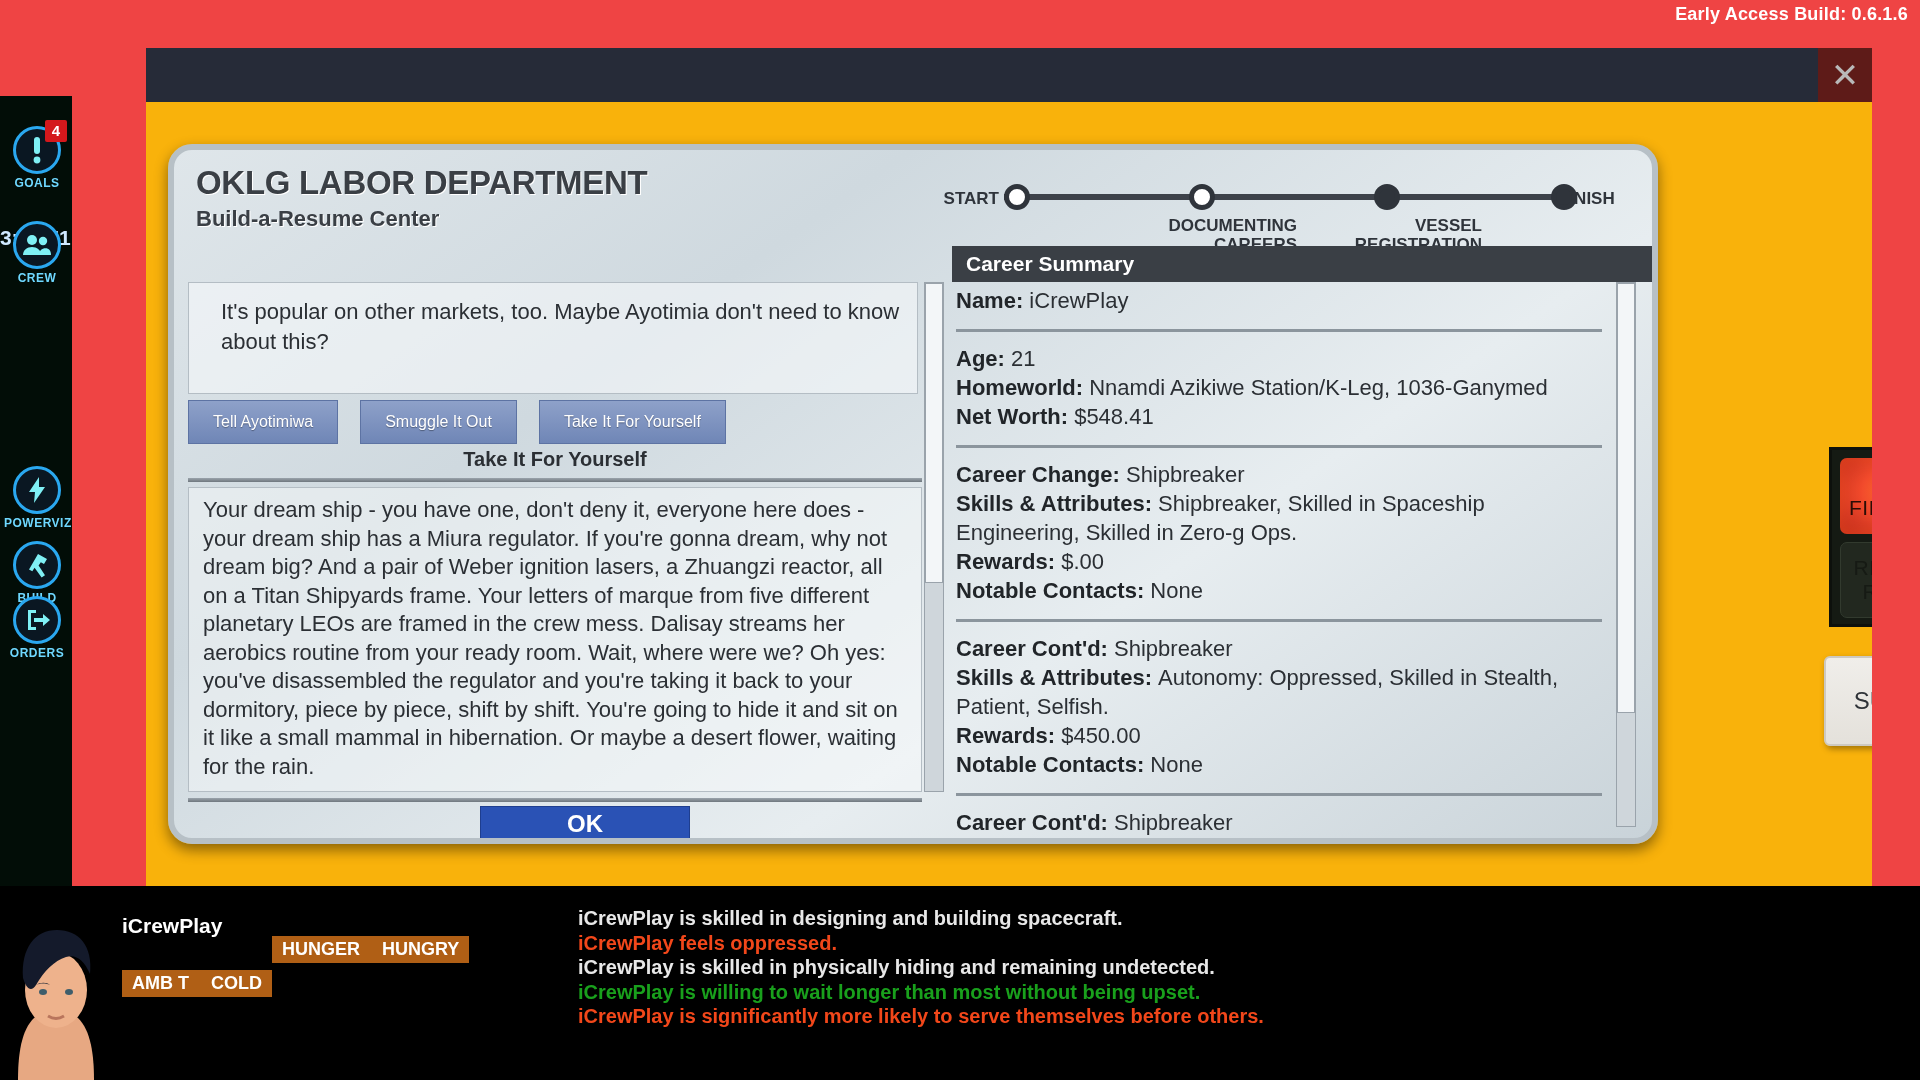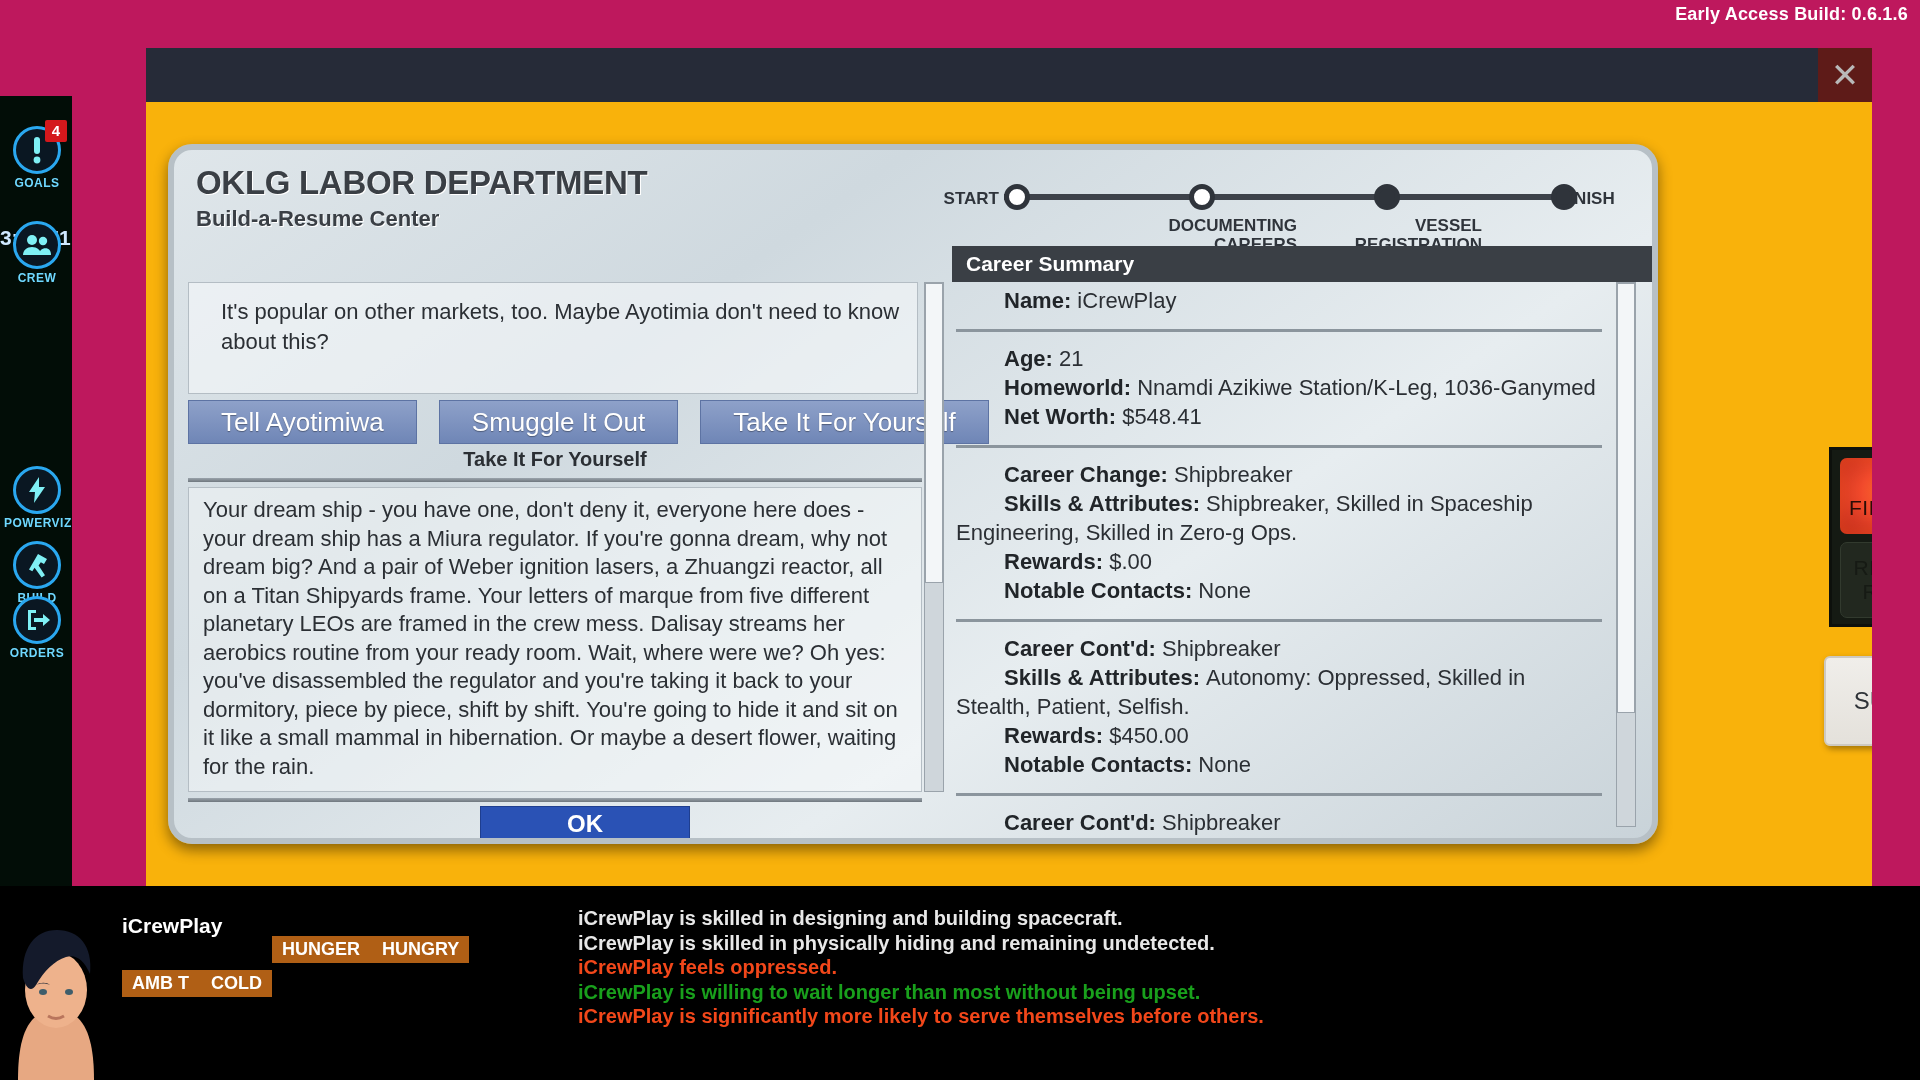--- a/index.html
+++ b/index.html
@@ -2,21 +2,21 @@
 <html><head>
 <meta charset="utf-8">
 <style>
   * { box-sizing: border-box; margin: 0; padding: 0; }
   html, body {
     width: 1920px; height: 1080px;
     background: #000;
     font-family: "Liberation Sans", sans-serif;
     overflow: hidden;
   }
-  #root { position: relative; width: 1920px; height: 944px; background: #be185d; }
+  #root { position: relative; width: 1920px; height: 944px; background: #ef4444; }
 
   
   .build-label {
     position: absolute; top: 4px; right: 12px;
     color: #ffffff; font-size: 18px; font-weight: bold;
     letter-spacing: .2px;
   }
 
   
   .hud-rail {
@@ -117,22 +117,22 @@
   .event-text {
     padding: 14px 16px 0 32px; font-size: 22px; color: #2b2f34; line-height: 30px;
   }
   .choice-row {
     position: absolute; left: 8px; top: 118px; width: 734px; height: 44px;
     display: flex; gap: 22px;
   }
   .choice-btn {
     background: linear-gradient(180deg,#8ea1c9 0%, #7d92bf 55%, #6f86b6 100%);
     border: 1px solid #5d73a3;
-    color: #ffffff; font-size: 26px; font-weight: normal;
-    padding: 5px 32px; cursor: pointer; white-space: nowrap;
+    color: #ffffff; font-size: 16px; font-weight: normal;
+    padding: 5px 24px; cursor: pointer; white-space: nowrap;
     text-shadow: 0 1px 1px rgba(0,0,0,.35);
   }
   .chosen-label {
     position: absolute; left: 8px; top: 166px; width: 734px;
     text-align: center; font-size: 20px; font-weight: bold; color: #2b2f34;
   }
   .hr-rule { position: absolute; left: 8px; width: 734px; height: 4px;
     background: linear-gradient(180deg,#9aa3ab,#6f777e); }
 
   .story-box {
@@ -157,21 +157,21 @@
   .scroll-thumb { position: absolute; left: 0; width: 18px; background: #f3f6f8; border: 1px solid #9aa3ab; }
 
   
   .summary-col { position: absolute; left: 778px; top: 132px; width: 700px; height: 560px; }
   .sum-body {
     position: absolute; left: 0; top: 0; width: 660px; height: 560px;
     padding: 0 10px 0 4px; overflow: hidden;
   }
   .sum-block { padding: 4px 0 8px 0; }
   .sum-line { font-size: 22px; line-height: 29px; color: #2b2f34; }
-  .sum-line b { color: #212529; margin-left: 48px; }
+  .sum-line b { color: #212529; }
   .sum-sep { height: 3px; background: #8b959d; margin: 6px 0 8px 0; }
 
   
   .lamp-box {
     position: absolute; left: 1683px; top: 345px; width: 140px; height: 180px;
     background: #151a13; border: 3px solid #0d100c;
   }
   .lamp {
     position: absolute; left: 8px; width: 120px; height: 76px; border-radius: 7px;
     display: flex; align-items: center; justify-content: center; text-align: center;
@@ -415,20 +415,20 @@
 
     <div class="stat-chip chip-hunger">
       <span>HUNGER</span><span class="chip-gap"></span><span>HUNGRY</span>
     </div>
     <div class="stat-chip chip-temp">
       <span>AMB T</span><span class="chip-gap"></span><span>COLD</span>
     </div>
 
     <div class="log" id="log-list">
         <div class="log-line" style="color: rgb(232, 232, 232);">iCrewPlay is skilled in designing and building spacecraft.</div>
+        <div class="log-line" style="color: rgb(242, 71, 26);">iCrewPlay feels oppressed.</div>
         <div class="log-line" style="color: rgb(232, 232, 232);">iCrewPlay is skilled in physically hiding and remaining undetected.</div>
-        <div class="log-line" style="color: rgb(242, 71, 26);">iCrewPlay feels oppressed.</div>
         <div class="log-line" style="color: rgb(25, 160, 28);">iCrewPlay is willing to wait longer than most without being upset.</div>
         <div class="log-line" style="color: rgb(242, 71, 26);">iCrewPlay is significantly more likely to serve themselves before others.</div>
       </div>
 
   </div>
 </div>
 
 </body></html>

